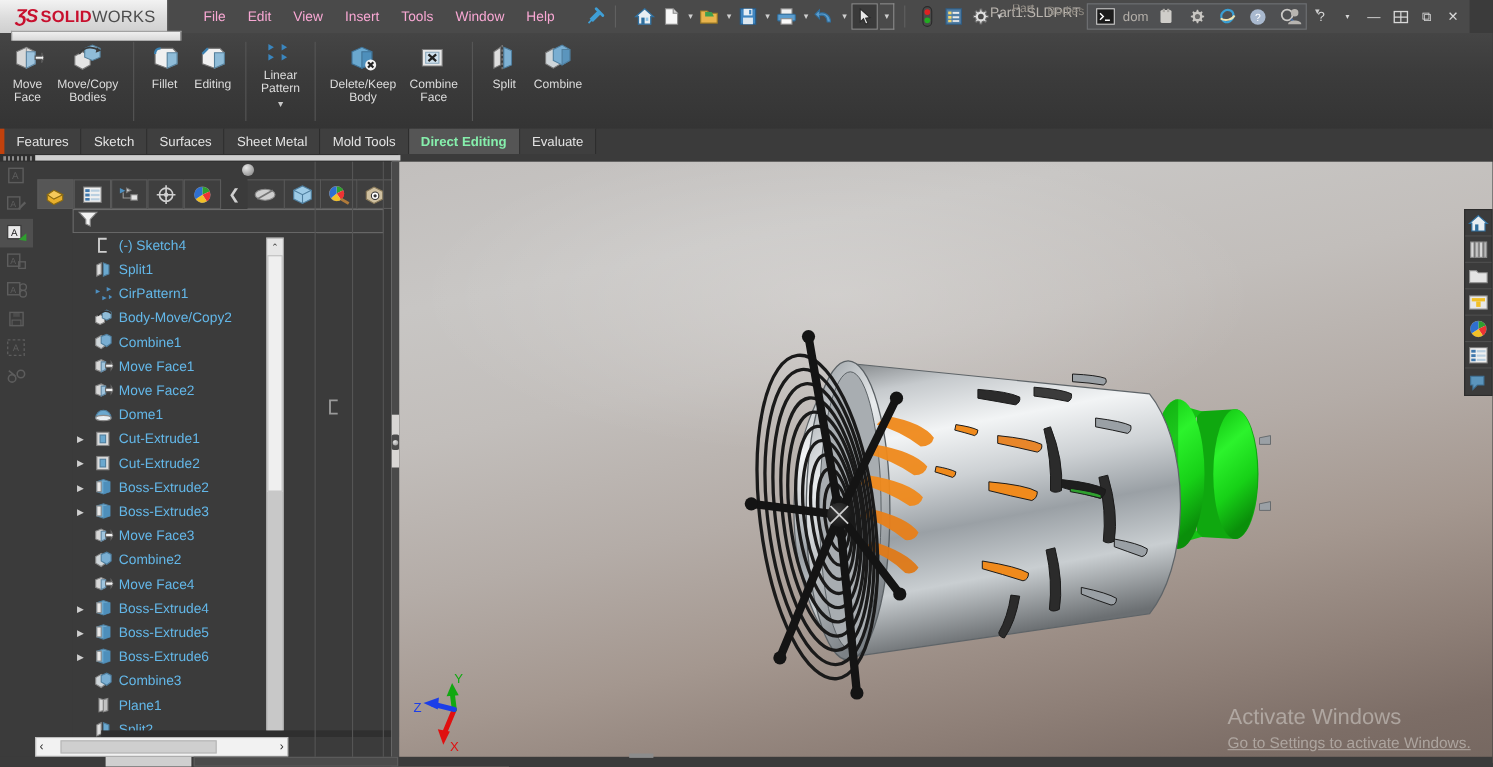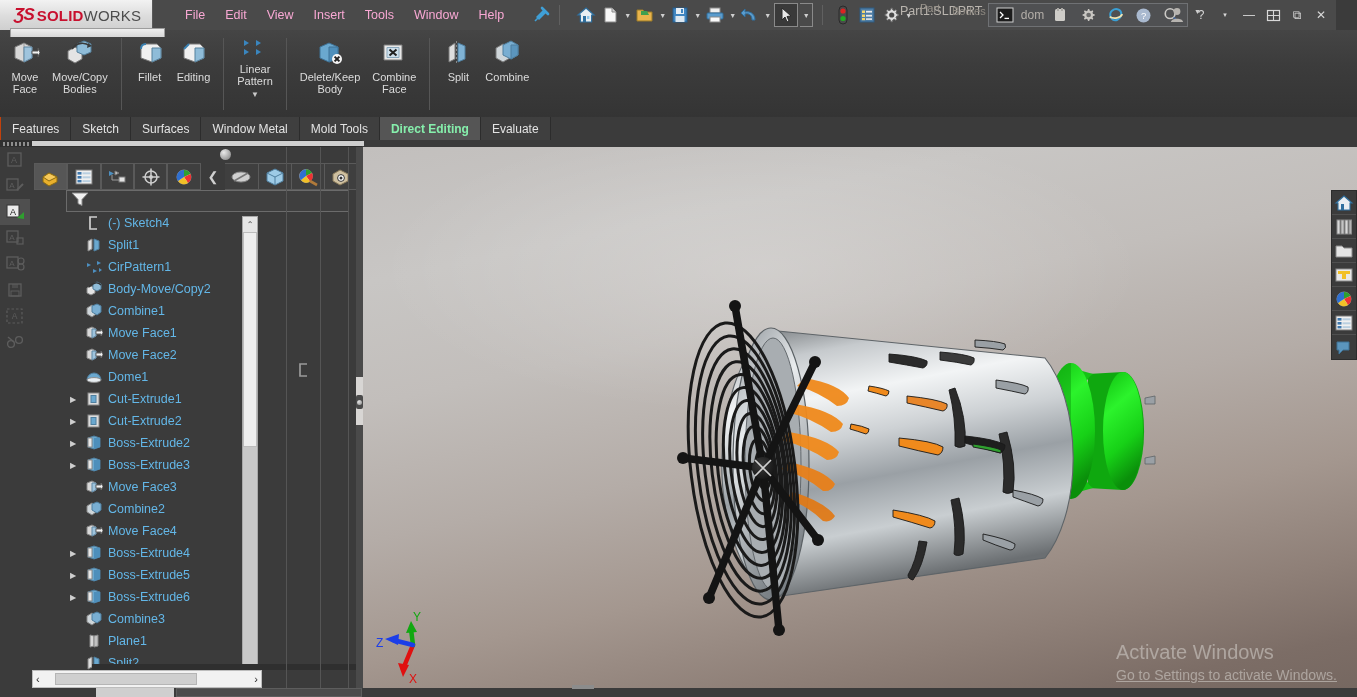--- a/index.html
+++ b/index.html
@@ -96,21 +96,21 @@
 
   
   .tabrow{
     position:absolute; left:0; top:117px; width:1357px; height:23px;
     background:#3b3b3b; display:flex; align-items:stretch;
   }
   .tab{
     display:flex; align-items:center; padding:0 11px; color:#e3e3e3; font-size:12px;
     border-right:1px solid #2c2c2c; background:#3f3f3f; cursor:default; white-space:nowrap;
   }
-  .tab:first-child{ border-left:1px solid #c2410c; }
+  .tab:first-child{ border-left:4px solid #c2410c; }
   .tab.active{ background:#555555; color:#86efac; font-weight:bold; }
   .tabrow-fill{ flex:1; background:#3b3b3b; }
 
   .underbar{
     position:absolute; left:0; top:140px; width:362px; height:7px; background:#2f2f2f;
   }
   .grip{ position:absolute; left:3px; top:142px; width:26px; height:4px;
     background:repeating-linear-gradient(90deg,#8e8e8e 0 2px,transparent 2px 4px);}
   .hscroll-top{
     position:absolute; left:32px; top:141px; width:332px; height:5px;
@@ -549,21 +549,21 @@
         <div class="cl">Combine</div>
       </div>
     </div>
   </div>
 </div>
 
 <div class="tabrow">
   <div class="tab">Features</div>
   <div class="tab">Sketch</div>
   <div class="tab">Surfaces</div>
-  <div class="tab">Window Metal</div>
+  <div class="tab">Sheet Metal</div>
   <div class="tab">Mold Tools</div>
   <div class="tab active">Direct Editing</div>
   <div class="tab">Evaluate</div>
   <div class="tabrow-fill"></div>
 </div>
 
 <div class="underbar"></div>
 <div class="grip"></div>
 <div class="hscroll-top"></div>
 

